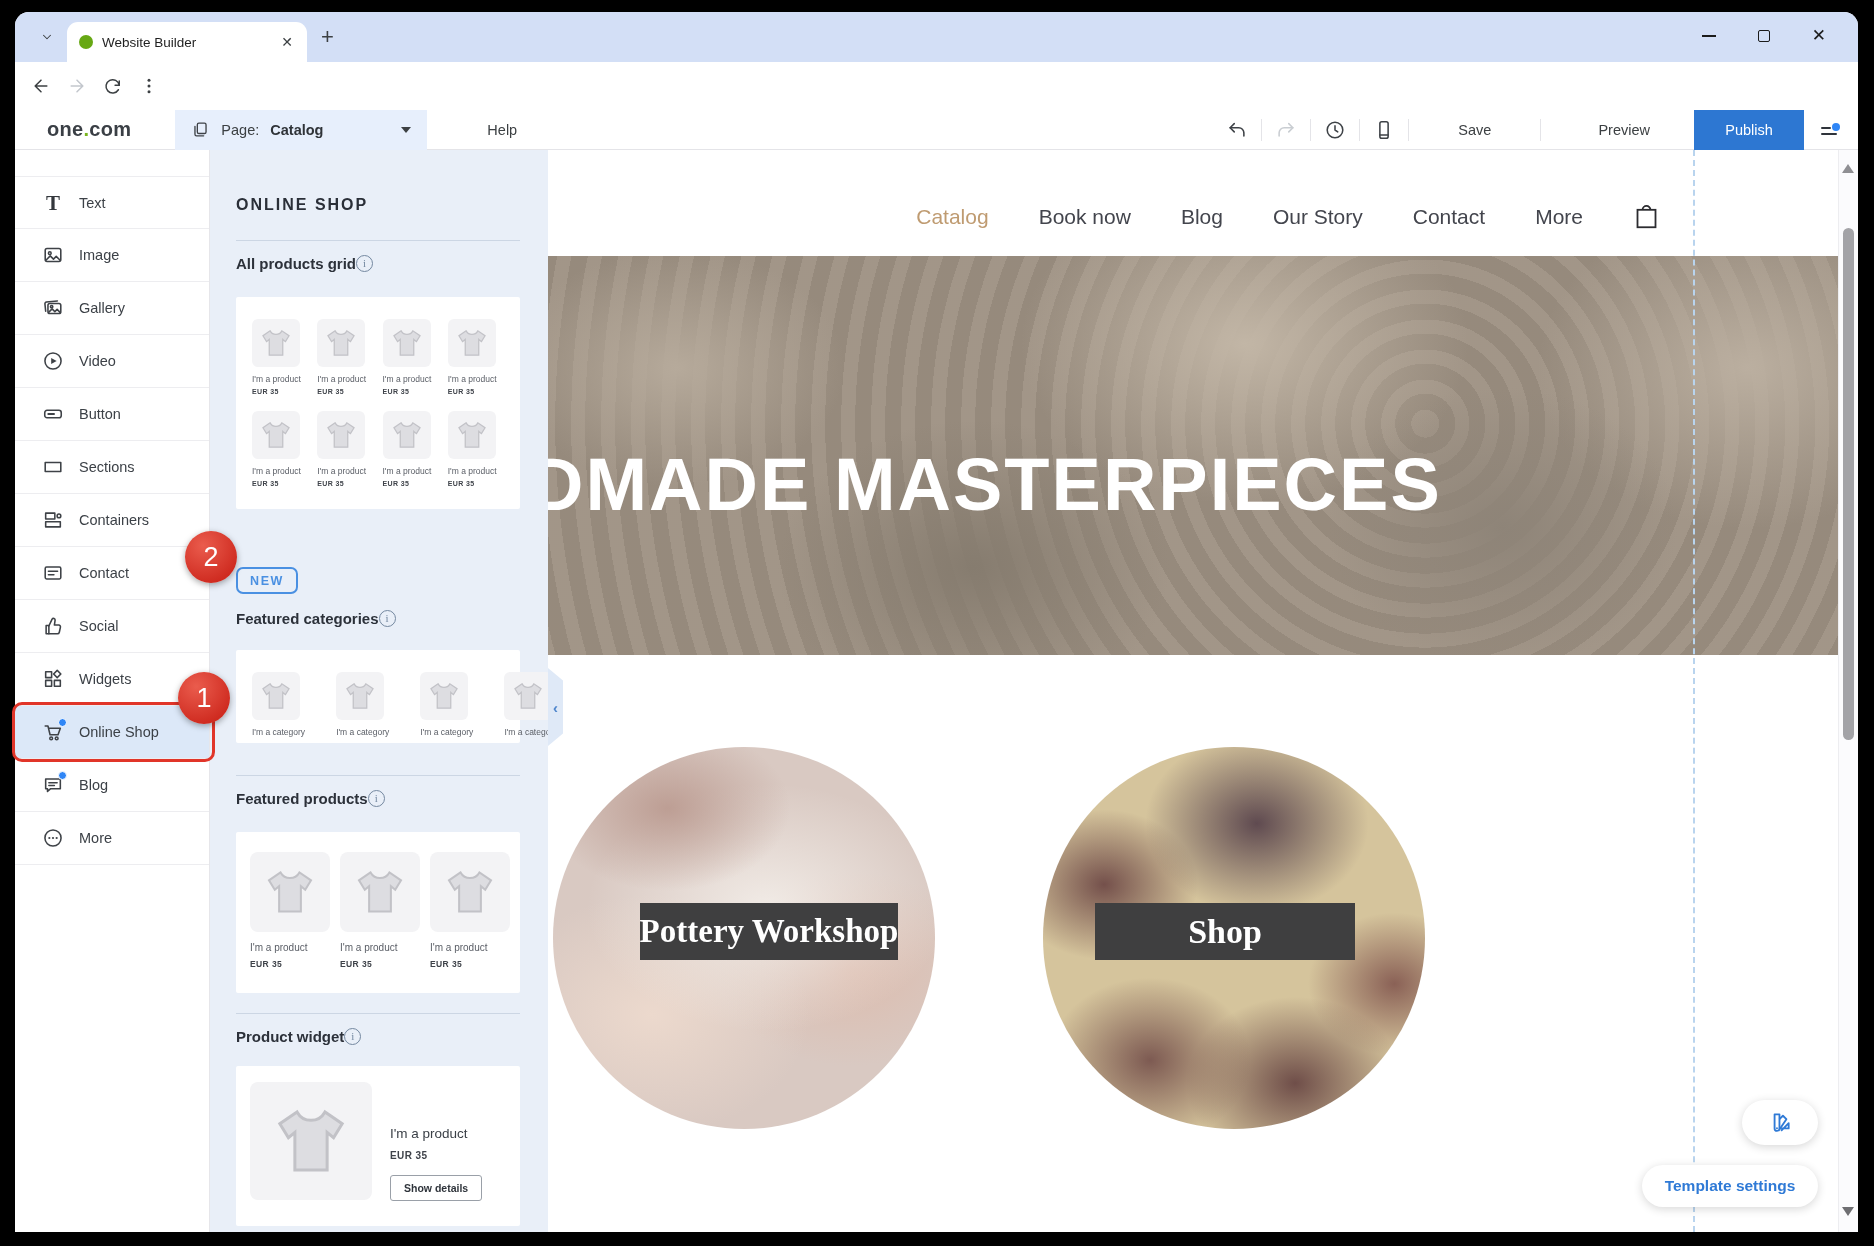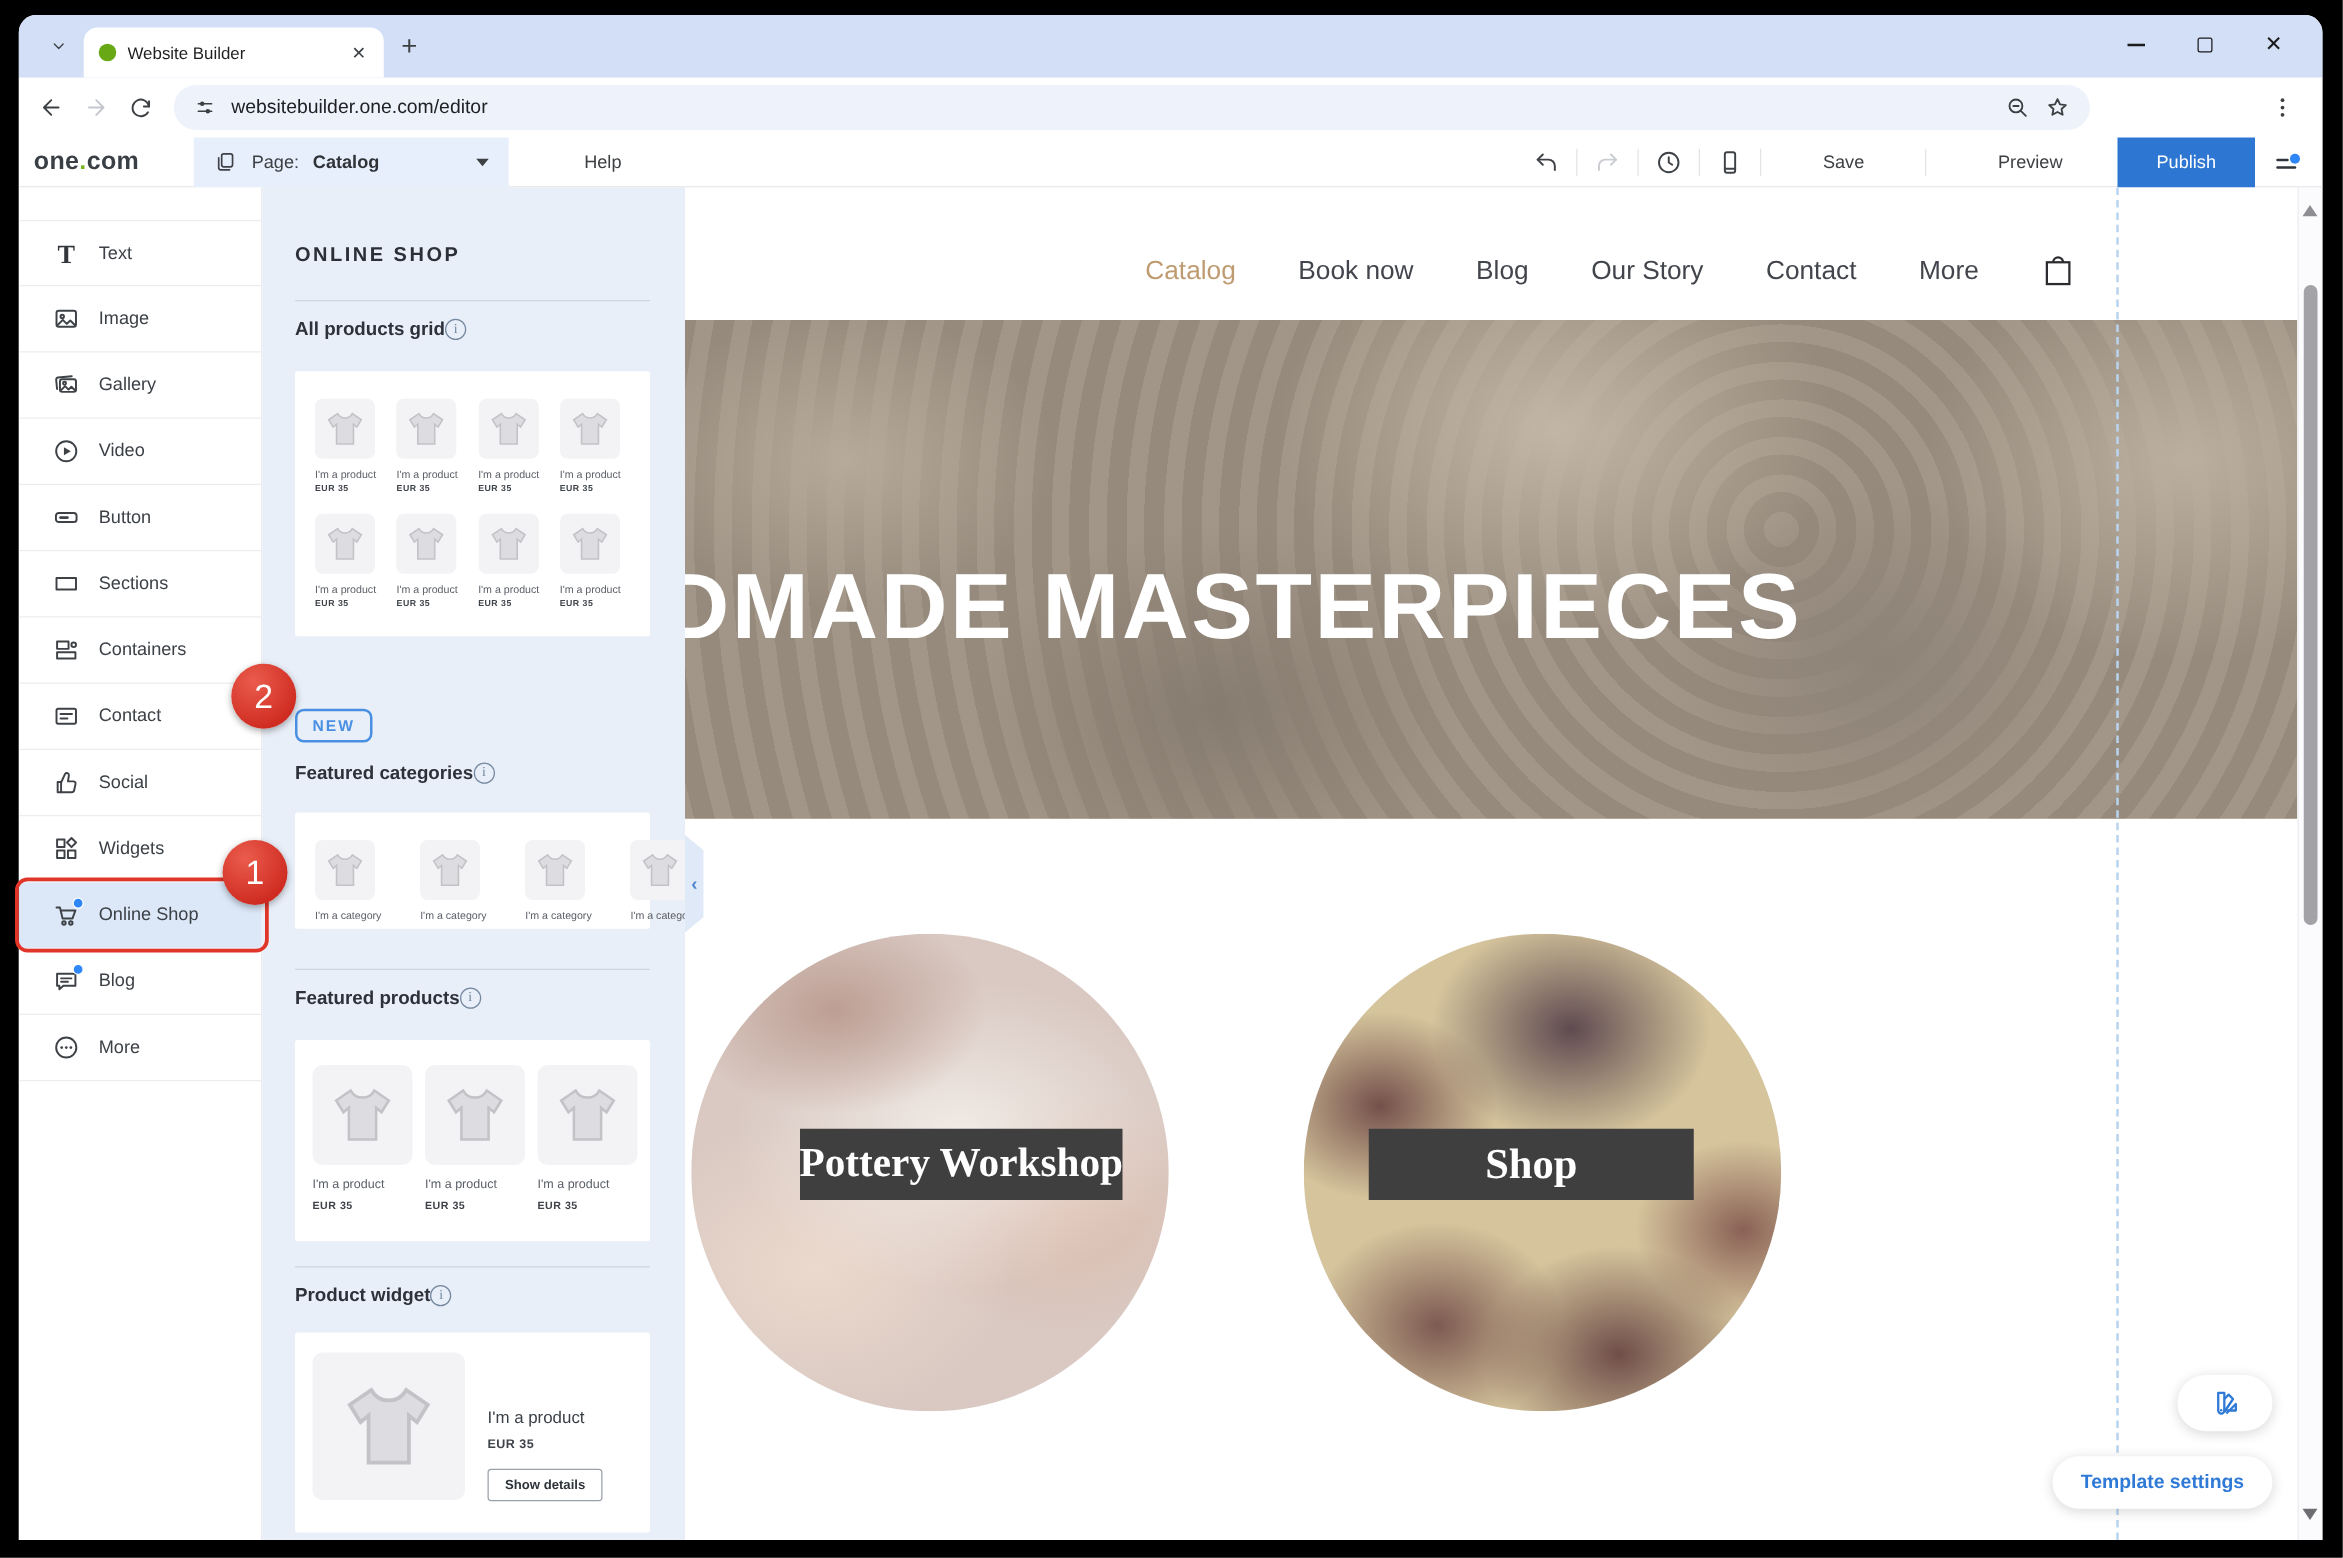--- a/index.html
+++ b/index.html
@@ -22,21 +22,21 @@
   .wc-close { font-size:17px; line-height:1; }
 
   
   .urlrow { height:48px; background:#fff; display:flex; align-items:center; padding:0 22px 0 16px; gap:16px; flex:none; }
   .nav-ico { width:20px; height:20px; flex:none; }
   .urlpill { flex:1; height:36px; background:#eef2fb; border-radius:18px; display:flex; align-items:center; padding:0 16px; gap:12px; margin-right:128px; }
   .url-text { font-size:15.5px; color:#202124; flex:1; }
 
   
   .editorbar { height:40px; background:#fff; border-bottom:1px solid #e4e4e8; display:flex; align-items:center; flex:none; }
-  .logo { font-size:20px; font-weight:bold; color:#3a3f45; margin-left:12px; letter-spacing:.3px; }
+  .logo { font-size:20px; font-weight:bold; color:#3a3f45; margin-left:32px; letter-spacing:.3px; }
   .logo .dot { color:#79b41e; }
   .page-select { height:40px; background:#e7effc; display:flex; align-items:center; gap:11px; padding:0 16px; margin-left:44px; width:252px; }
   .page-select .lbl { font-size:14.5px; color:#3c4043; }
   .page-select .val { font-size:14.5px; font-weight:bold; color:#2f3338; }
   .caret-down { width:0; height:0; border-left:5px solid transparent; border-right:5px solid transparent; border-top:6px solid #3c4043; margin-left:auto; }
   .help { font-size:14.5px; color:#3c4043; margin-left:60px; }
   .bar-spacer { flex:1; }
   .tb-ico { width:22px; height:22px; }
   .tb-sep { width:1px; height:22px; background:#e4e4e8; margin:0 13px; }
   .tb-text { font-size:14.5px; color:#3c4043; }
@@ -176,36 +176,20 @@
     <svg class="nav-ico chrome-ico" viewBox="0 0 24 24">
         <path d="M19 12 H6 M12 5 l-7 7 7 7"></path>
       </svg>
     <svg class="nav-ico chrome-ico disabled" viewBox="0 0 24 24">
         <path d="M5 12 H18 M12 5 l7 7 -7 7"></path>
       </svg>
     <svg class="nav-ico chrome-ico" viewBox="0 0 24 24">
         <path d="M19.5 11 a8 8 0 1 0 -1 5.5"></path>
         <path d="M19.5 6 v5 h-5"></path>
       </svg>
-    <div class="urlpill">
-      <svg class="nav-ico chrome-ico" viewBox="0 0 24 24" style="width:18px;height:18px">
-          <path d="M5 8 h14"></path>
-          <circle cx="9" cy="8" r="2.4" fill="#3c4043" stroke="none"></circle>
-          <path d="M5 16 h14"></path>
-          <circle cx="15" cy="16" r="2.4" fill="#3c4043" stroke="none"></circle>
-        </svg>
-      <span class="url-text">websitebuilder.one.com/editor</span>
-      <svg class="nav-ico chrome-ico" viewBox="0 0 24 24">
-          <circle cx="10.5" cy="10.5" r="6.2"></circle>
-          <path d="M15.2 15.2 L20 20 M8 10.5 h5"></path>
-        </svg>
-      <svg class="nav-ico chrome-ico" viewBox="0 0 24 24">
-          <path d="M12 4 l2.4 5 5.6.7 -4.1 3.8 1 5.5 -4.9-2.7 -4.9 2.7 1-5.5 -4.1-3.8 5.6-.7 z"></path>
-        </svg>
-    </div>
     <svg class="nav-ico" viewBox="0 0 24 24">
         <circle cx="12" cy="5" r="1.8" fill="#3c4043"></circle>
         <circle cx="12" cy="12" r="1.8" fill="#3c4043"></circle>
         <circle cx="12" cy="19" r="1.8" fill="#3c4043"></circle>
       </svg>
   </div>
 
   <div class="editorbar">
     <div class="logo"><span>one</span><span class="dot">.</span><span>com</span></div>
     <div class="page-select">

